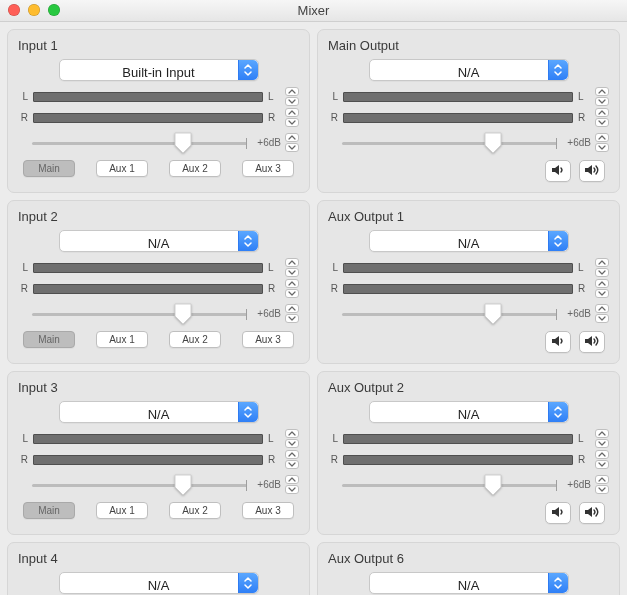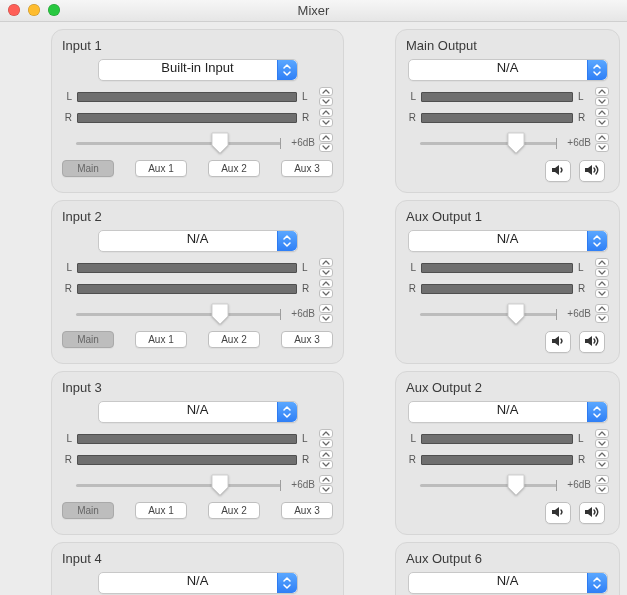--- a/index.html
+++ b/index.html
@@ -41,37 +41,36 @@
   }
   .grid {
     display: grid;
     grid-template-columns: 1fr 1fr;
     gap: 7px;
     padding: 7px;
   }
   .panel {
     background: #e6e6e6;
     border: 1px solid #d6d6d6;
-    border-radius: 12px;
+    border-radius: 7px;
     padding: 8px 10px 10px 10px;
-    margin-left: 44px;
   }
   .panel-title {
     font-size: 13px;
     margin-bottom: 6px;
     color: #3a3a3a;
   }
   .selectwrap {
     display: flex;
     justify-content: center;
     margin-bottom: 6px;
   }
   .sel {
     display: flex;
-    align-items: flex-start;
+    align-items: flex-end;
     width: 200px;
     height: 22px;
     background: #fff;
     border: 1px solid #c8c8c8;
     border-radius: 5px;
     position: relative;
     box-shadow: 0 1px 0 rgba(0,0,0,.03);
     cursor: default;
     user-select: none;
   }

